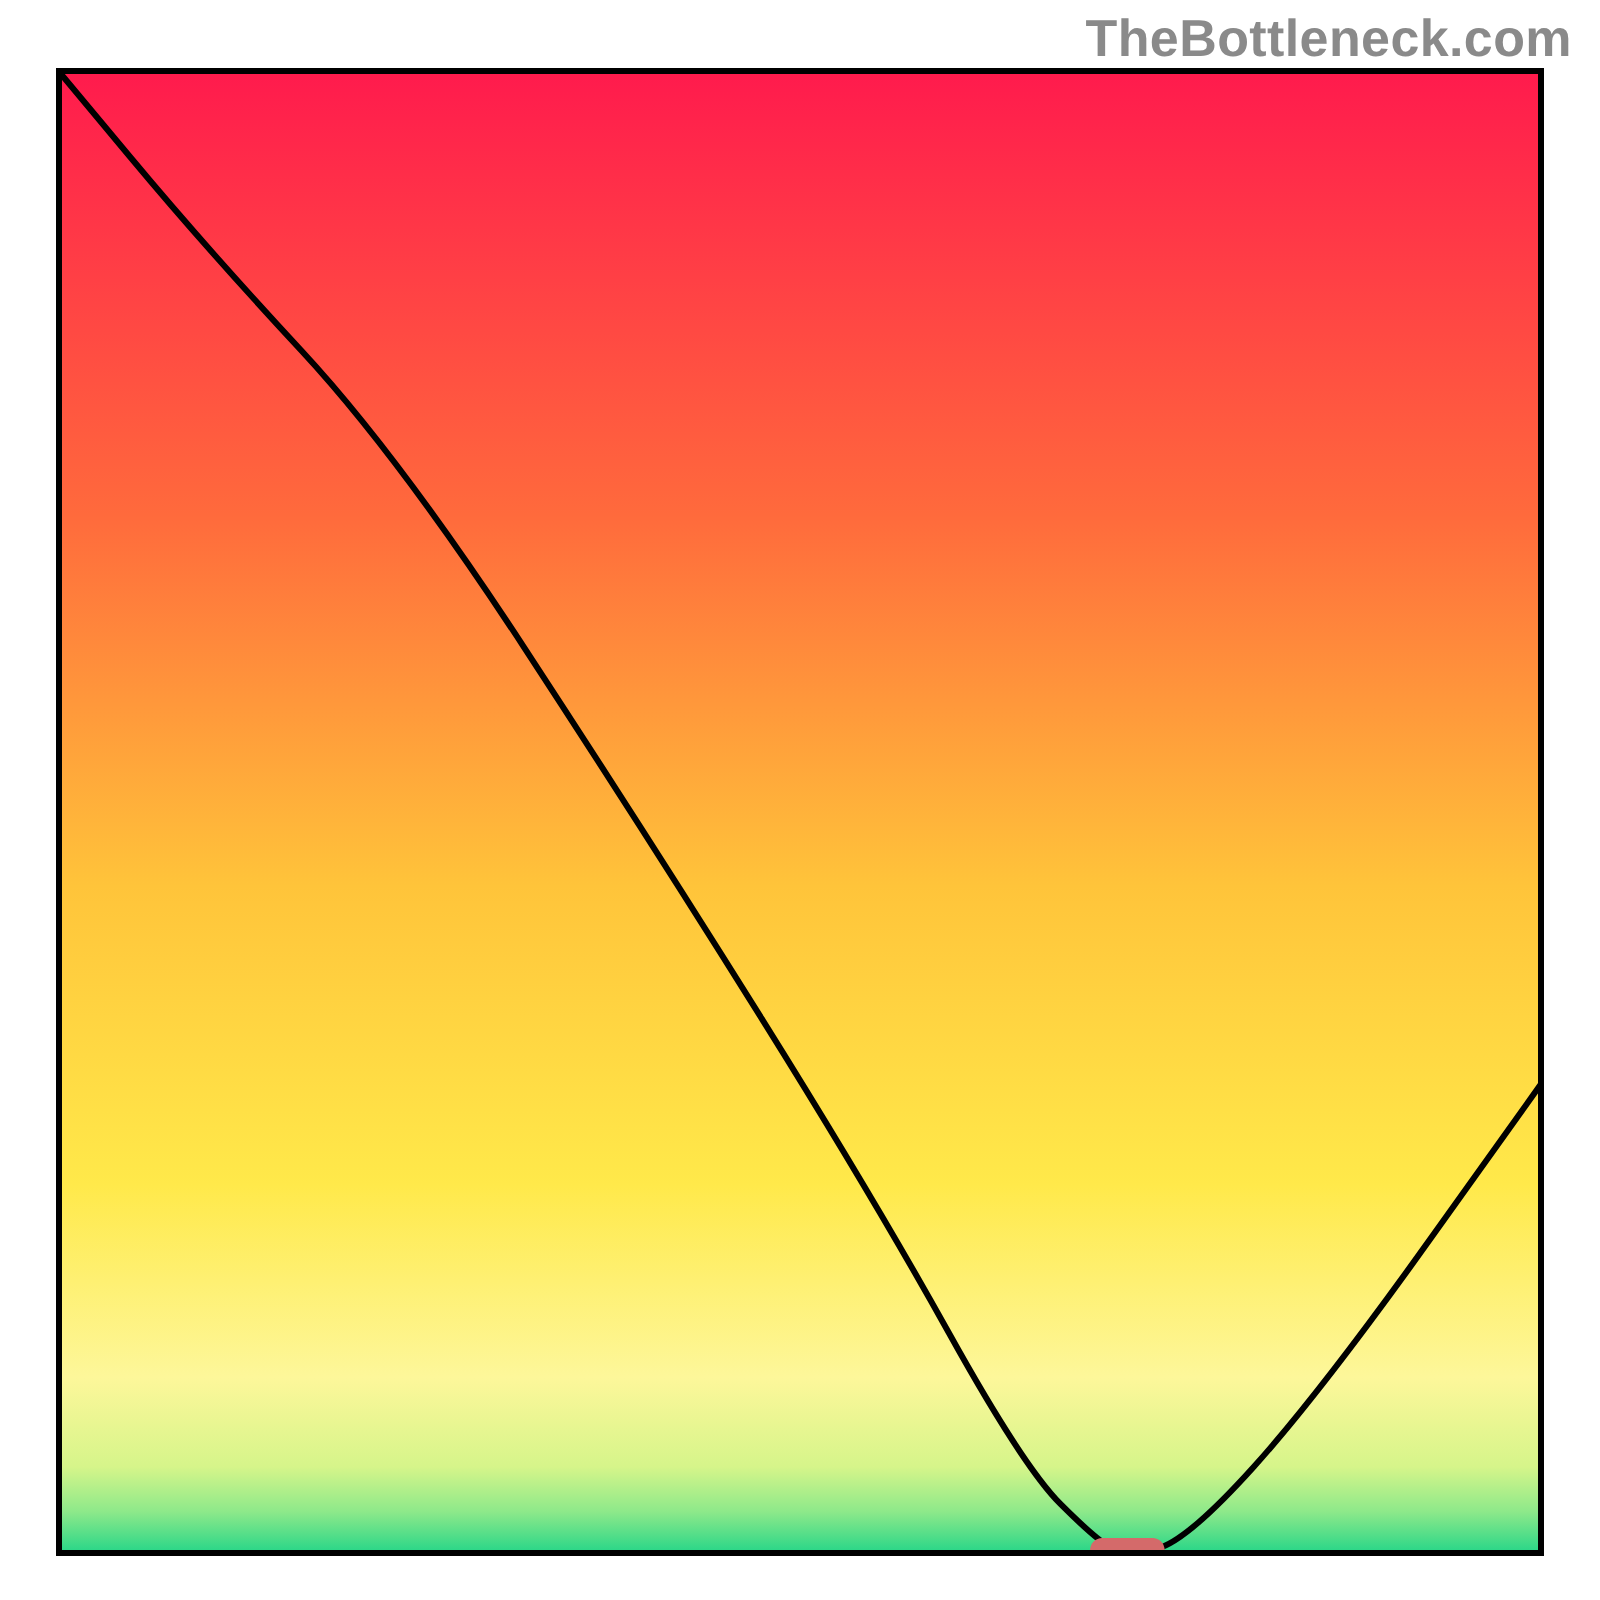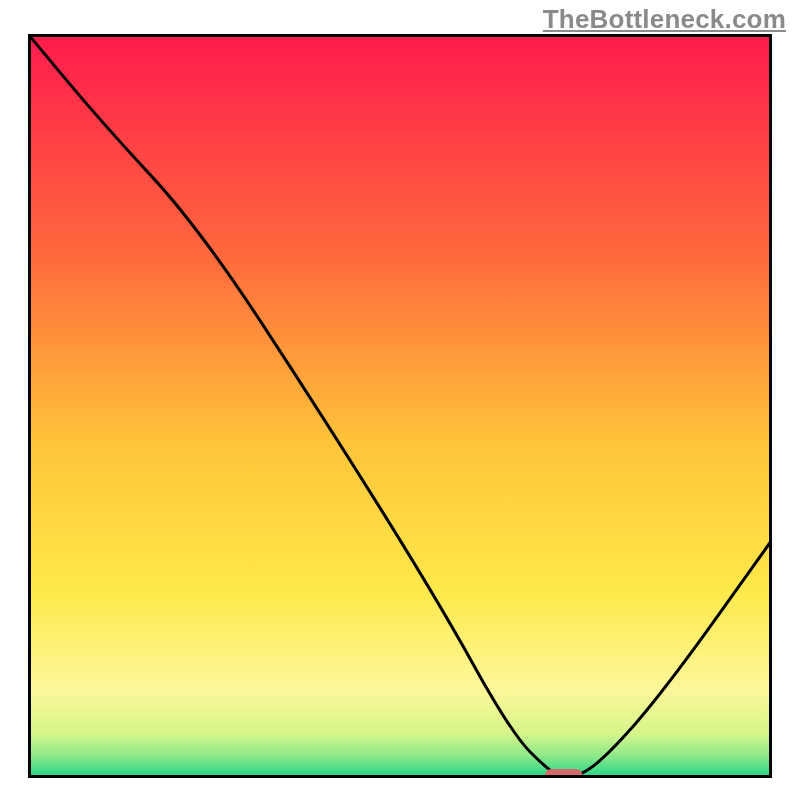--- a/index.html
+++ b/index.html
@@ -8,21 +8,20 @@
   .watermark {
     position: absolute;
     top: 4px;
     right: 14px;
     font-family: Arial, Helvetica, sans-serif;
     font-size: 26px;
     font-weight: bold;
     color: #8a8a8a;
     letter-spacing: 0.2px;
     user-select: none;
-    text-decoration: underline;
   }
   .plot {
     position: absolute;
     left: 28px;
     top: 34px;
     width: 744px;
     height: 744px;
   }
   svg { display: block; }
 </style>

